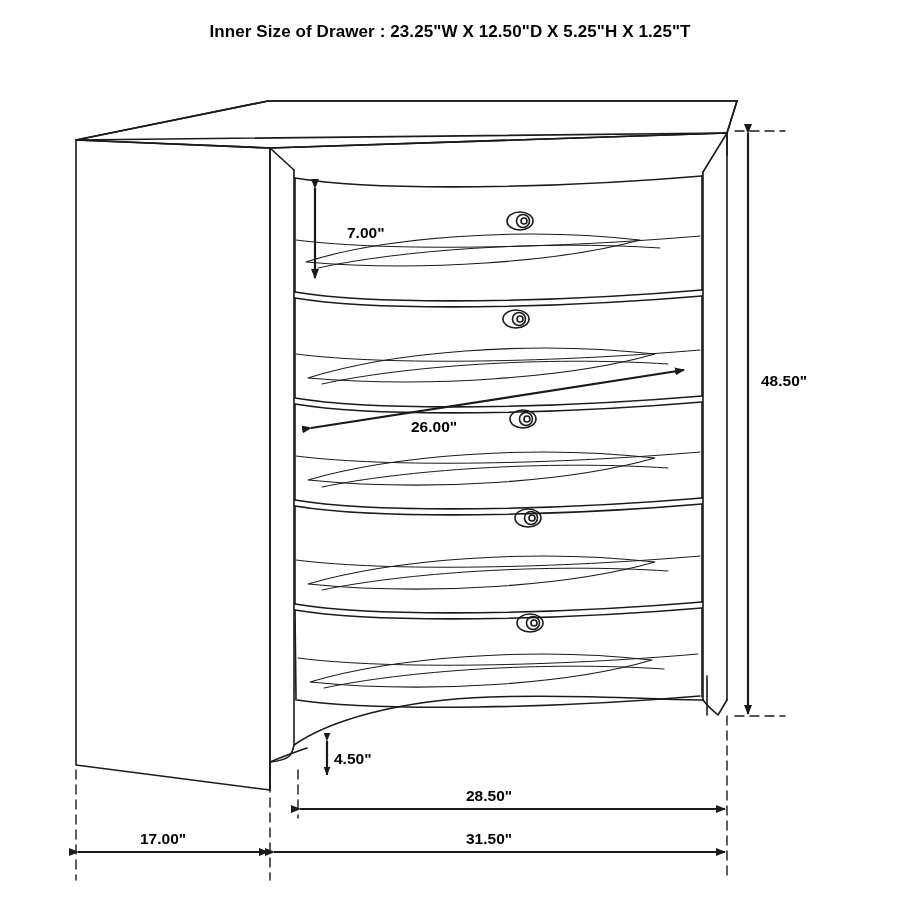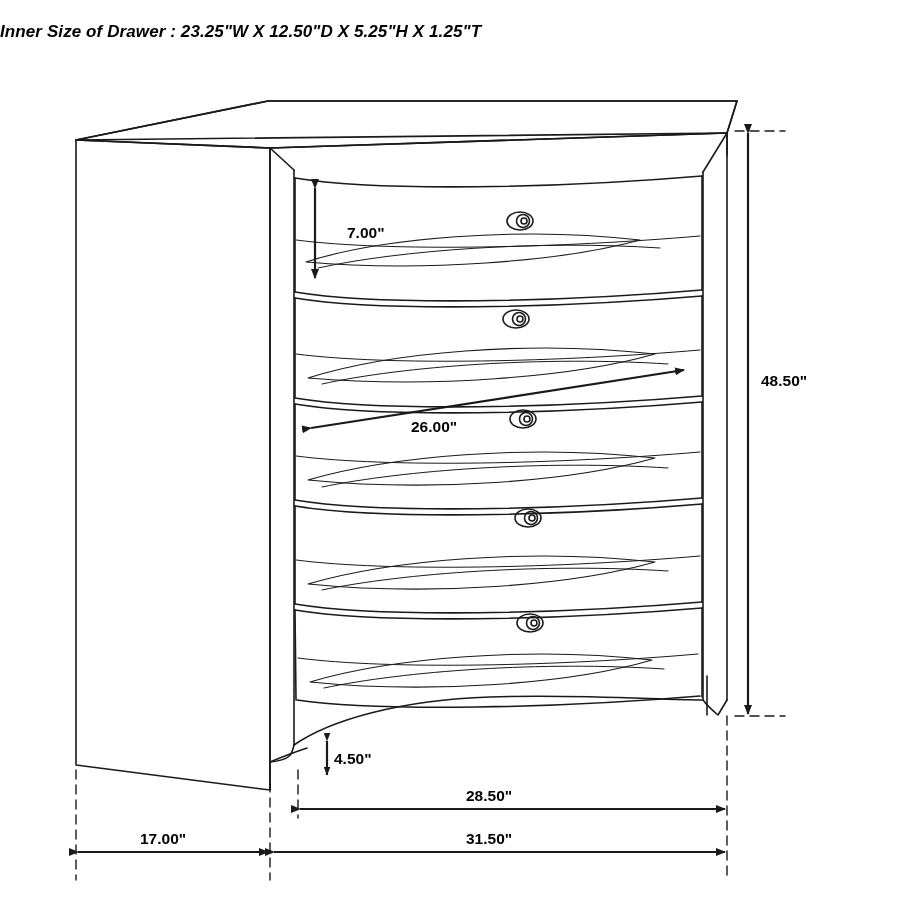--- a/index.html
+++ b/index.html
@@ -10,25 +10,24 @@
     color:#000;
     overflow:hidden;
     position:relative;
   }
   #stage{position:absolute;left:0;top:0;width:900px;height:900px;}
   .title{
     position:absolute;
     top:22px;
     left:0;
     width:900px;
-    text-align:left;
+    text-align:center;
     font-size:17px;
     font-weight:bold;
     letter-spacing:0.1px;
-    font-style:italic;
   }
   .dimlabel{
     position:absolute;
     font-size:15.5px;
     font-weight:bold;
     white-space:nowrap;
   }
   svg{position:absolute;left:0;top:0;}
 </style>
 </head>

